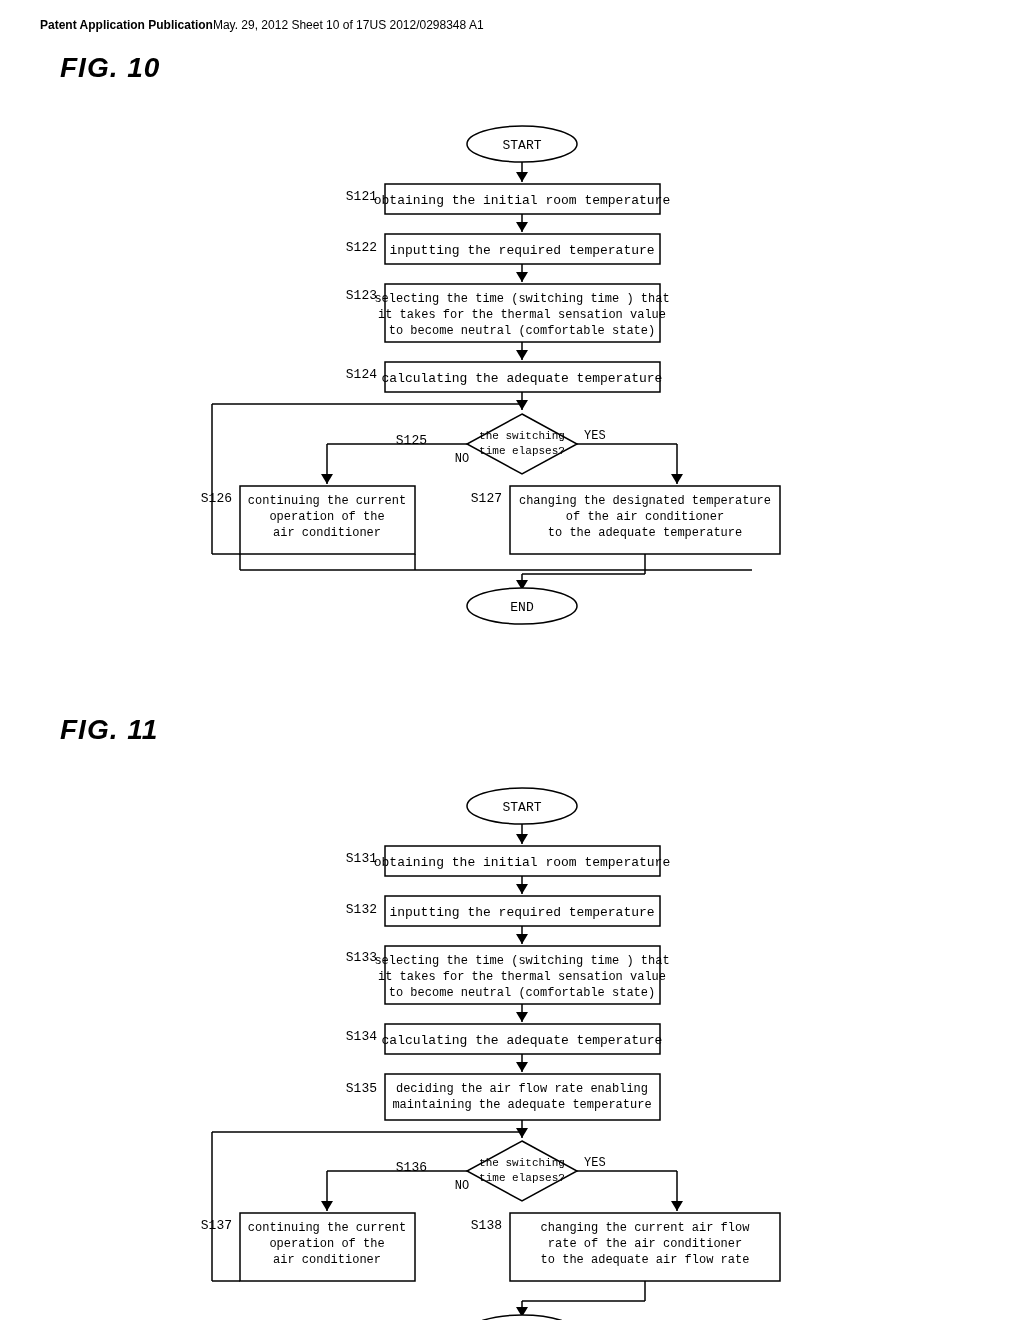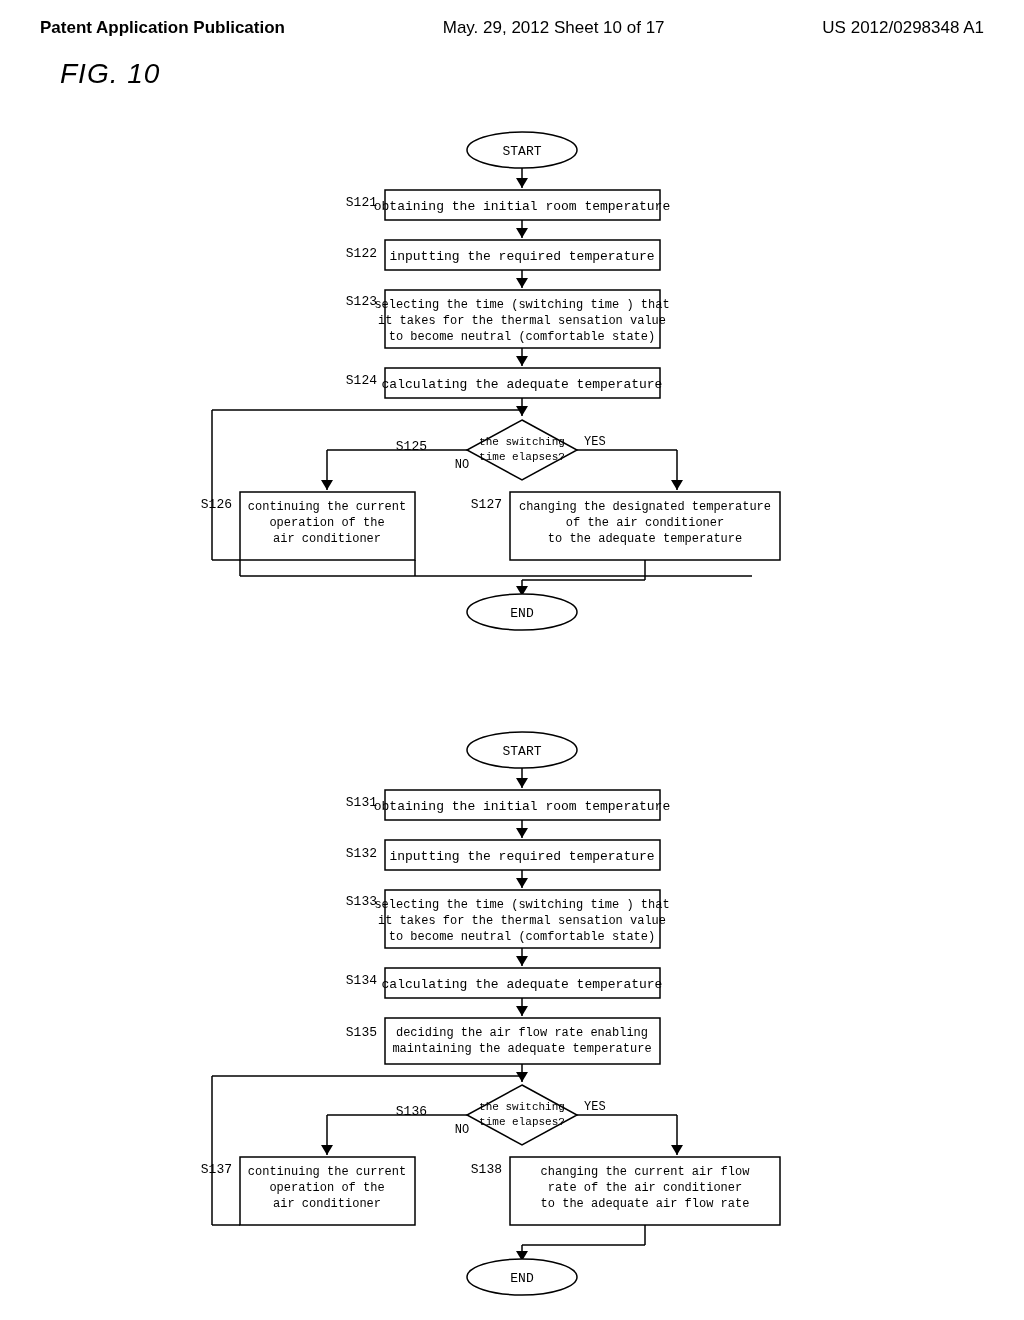--- a/index.html
+++ b/index.html
@@ -7,30 +7,30 @@
       background: #fff;
       font-family: 'Courier New', Courier, monospace;
       width: 1024px;
       min-height: 1320px;
       position: relative;
       color: #000;
     }
 
     .page-header {
       display: flex;
-      justify-content: space-between;
+      justify-content: flex-start;
       padding: 18px 40px 10px 40px;
-      font-size: 17px;
+      font-size: 12px;
       font-family: Arial, sans-serif;
       border-bottom: none;
     }
 
     .fig-title {
       font-size: 28px;
-      font-weight: normal;
+      font-weight: bold;
       font-family: Arial, sans-serif;
       font-style: italic;
       margin-bottom: 20px;
       letter-spacing: 1px;
     }
 
     
     .flowchart-svg {
       display: block;
       margin: 0 auto;
@@ -145,20 +145,23 @@
     <line x1="108" y1="440" x2="80" y2="440" stroke="black" stroke-width="1.5"></line>
     <line x1="80" y1="440" x2="80" y2="290" stroke="black" stroke-width="1.5"></line>
     <line x1="80" y1="290" x2="390" y2="290" stroke="black" stroke-width="1.5"></line>
 
     <ellipse cx="390" cy="492" rx="55" ry="18" fill="white" stroke="black" stroke-width="1.5"></ellipse>
     <text x="390" y="497" text-anchor="middle" font-family="Courier New" font-size="13">END</text>
   </svg>
 </div>
 
 <div class="fig-section" style="padding: 10px 60px 0 60px;">
+  <div class="fig-label-row">
+    <span class="fig-title">FIG. 11</span>
+  </div>
 
   <svg class="flowchart-svg" width="760" height="650" viewBox="0 0 760 650">
 
     <ellipse cx="390" cy="30" rx="55" ry="18" fill="white" stroke="black" stroke-width="1.5"></ellipse>
     <text x="390" y="35" text-anchor="middle" font-family="Courier New" font-size="13">START</text>
 
     <line x1="390" y1="48" x2="390" y2="68" stroke="black" stroke-width="1.5"></line>
     <polygon points="390,68 384,58 396,58" fill="black"></polygon>
 
     <text x="245" y="86" text-anchor="end" font-family="Courier New" font-size="13">S131</text>

